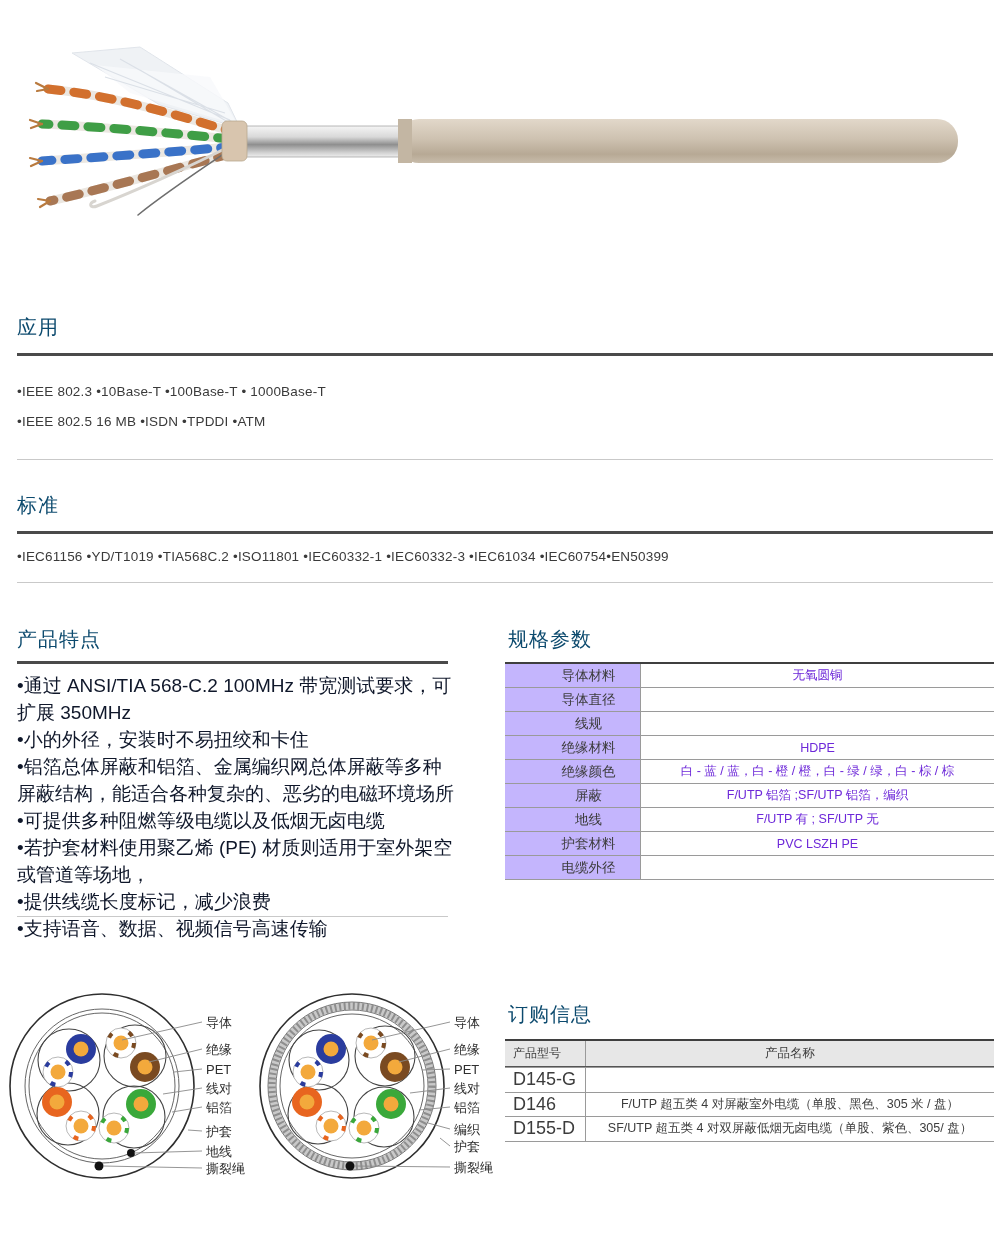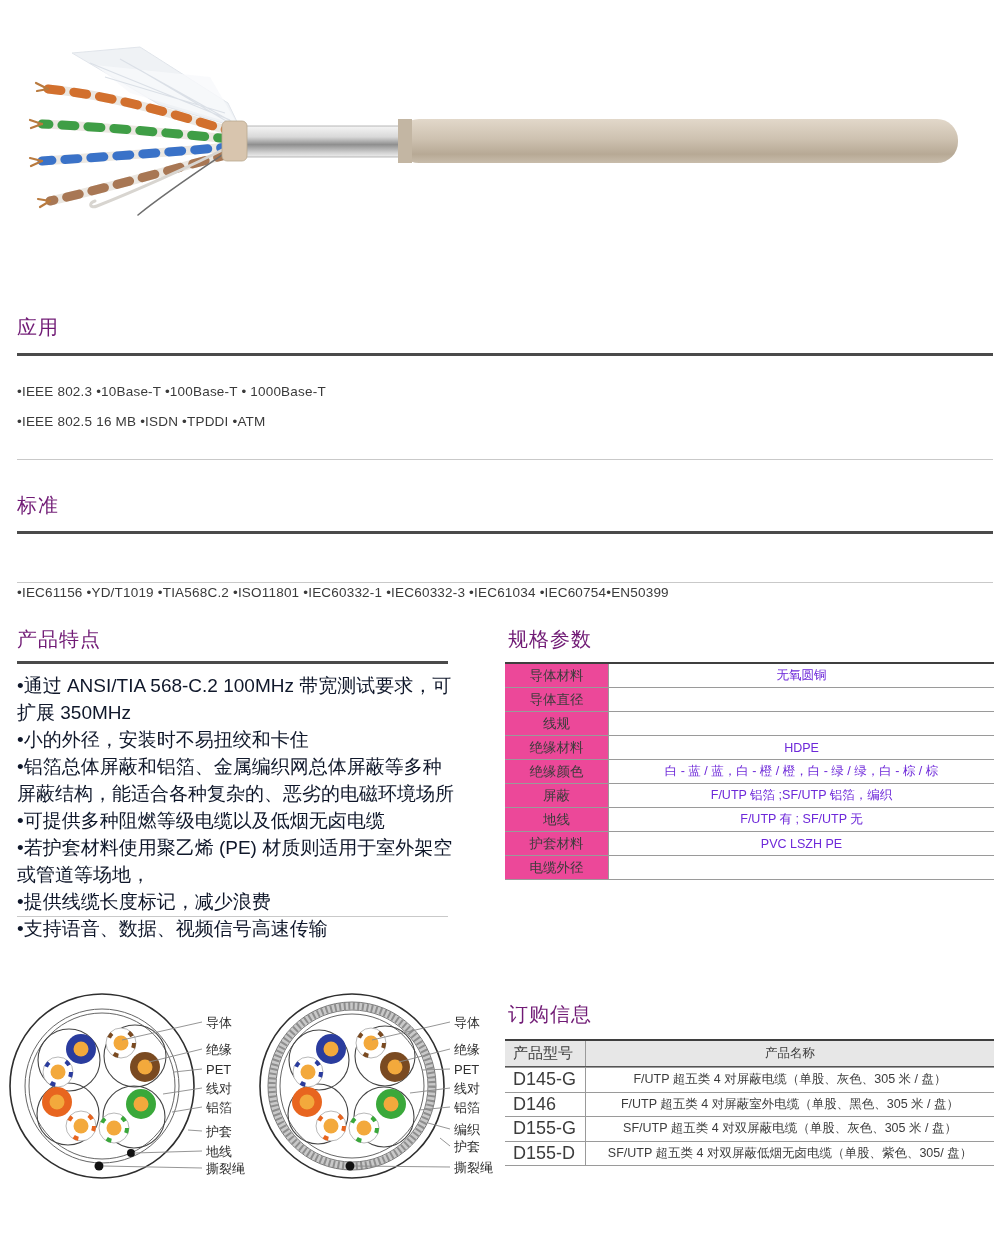--- a/index.html
+++ b/index.html
@@ -1,36 +1,36 @@
 <!DOCTYPE html>
 <html><head>
 <meta charset="utf-8">
 <style>
   html,body{margin:0;padding:0;background:#fff;}
   body{font-family:"Liberation Sans","DejaVu Sans",sans-serif;color:#3c3c3c;}
   .page{position:relative;width:1000px;height:1245px;background:#fff;overflow:hidden;}
   .abs{position:absolute;}
-  .sec-title{font-size:20px;color:#701a75;letter-spacing:1px;}
+  .sec-title{font-size:20px;color:#0c4a6e;letter-spacing:1px;}
   .rule-dark{height:3px;background:#4a4a4a;}
   .rule-light{height:1px;background:#c9c9c9;}
   .bullet-line{font-size:13.5px;color:#3a3a3a;letter-spacing:.2px;white-space:nowrap;}
   .features{width:440px;font-size:19px;line-height:27px;color:#0f172a;}
   .features div{margin:0;}
   
   .spec-table{left:505px;top:662px;width:489px;border-top:2px solid #3f3f3f;border-bottom:1px solid #9a9a9a;}
   .spec-row{display:flex;height:23px;border-top:1px solid #9a9a9a;}
   .spec-row:first-child{border-top:none;}
-  .spec-label{width:103px;background:#ec4899;border-right:1px solid #9a9a9a;display:flex;align-items:center;justify-content:center;font-size:13.5px;color:#3c3c3c;}
+  .spec-label{width:103px;background:#c4b5fd;border-right:1px solid #9a9a9a;display:flex;align-items:center;justify-content:center;font-size:13.5px;color:#3c3c3c;padding-left:32px;}
   .spec-value{flex:1;display:flex;align-items:center;justify-content:center;font-size:12.5px;color:#6d28d9;white-space:nowrap;}
   
   .order-table{left:505px;top:1039px;width:489px;border-top:2px solid #3f3f3f;border-bottom:1px solid #9a9a9a;}
   .order-row{display:flex;height:23.5px;border-top:1px solid #9a9a9a;}
   .order-row.header{height:25px;border-top:none;border-bottom:1px solid #555;background:#e7e7e7;}
   .order-model{width:72px;border-right:1px solid #9a9a9a;display:flex;align-items:center;padding-left:8px;font-size:18px;color:#3c3c3c;}
-  .order-row.header .order-model{background:#e7e7e7;font-size:15px;}
+  .order-row.header .order-model{background:#e7e7e7;font-size:12px;}
   .order-name{flex:1;display:flex;align-items:center;justify-content:center;font-size:12.5px;color:#3c3c3c;white-space:nowrap;}
   .diagram-label{font-size:13px;fill:#2f2f2f;}
   svg text{font-family:"Liberation Sans","DejaVu Sans",sans-serif;}
 </style>
 </head>
 <body>
 
 <div class="page">
 
   <svg class="abs" style="left:0;top:25px;" width="1000" height="245" viewBox="0 0 1000 245">
@@ -94,21 +94,21 @@
   </svg>
 
   <div class="abs sec-title" style="left:17px;top:314px;">应用</div>
   <div class="abs rule-dark" style="left:17px;top:353px;width:976px;"></div>
   <div class="abs bullet-line" style="left:17px;top:384px;">•IEEE 802.3 •10Base-T •100Base-T • 1000Base-T</div>
   <div class="abs bullet-line" style="left:17px;top:414px;">•IEEE 802.5 16 MB •ISDN •TPDDI •ATM</div>
   <div class="abs rule-light" style="left:17px;top:459px;width:976px;"></div>
 
   <div class="abs sec-title" style="left:17px;top:492px;">标准</div>
   <div class="abs rule-dark" style="left:17px;top:531px;width:976px;"></div>
-  <div class="abs bullet-line" style="left:17px;top:549px;margin-top:36px;">•IEC61156 •YD/T1019 •TIA568C.2 •ISO11801 •IEC60332-1 •IEC60332-3 •IEC61034 •IEC60754•EN50399</div>
+  <div class="abs bullet-line" style="left:17px;top:549px;">•IEC61156 •YD/T1019 •TIA568C.2 •ISO11801 •IEC60332-1 •IEC60332-3 •IEC61034 •IEC60754•EN50399</div>
   <div class="abs rule-light" style="left:17px;top:582px;width:976px;"></div>
 
   <div class="abs sec-title" style="left:17px;top:626px;">产品特点</div>
   <div class="abs rule-dark" style="left:17px;top:661px;width:431px;"></div>
   <div class="abs features" style="left:17px;top:672px;">
     <div>•通过 ANSI/TIA 568-C.2 100MHz 带宽测试要求，可扩展 350MHz</div>
     <div>•小的外径，安装时不易扭绞和卡住</div>
     <div>•铝箔总体屏蔽和铝箔、金属编织网总体屏蔽等多种屏蔽结构，能适合各种复杂的、恶劣的电磁环境场所</div>
     <div>•可提供多种阻燃等级电缆以及低烟无卤电缆</div>
     <div>•若护套材料使用聚乙烯 (PE) 材质则适用于室外架空或管道等场地，</div>
@@ -155,29 +155,24 @@
   </div>
 
   <div class="abs sec-title" style="left:508px;top:1001px;">订购信息</div>
   <div class="abs order-table">
     <div class="order-row header">
       <div class="order-model">产品型号</div>
       <div class="order-name">产品名称</div>
     </div>
     <div class="order-row">
         <div class="order-model">D145-G</div>
-        <div class="order-name">F/UTP 超五类 4 对屏蔽电缆（单股、灰色、305 米 / 盘）</div>
       </div>
     <div class="order-row">
         <div class="order-model">D146</div>
         <div class="order-name">F/UTP 超五类 4 对屏蔽室外电缆（单股、黑色、305 米 / 盘）</div>
-      </div>
-    <div class="order-row">
-        <div class="order-model">D155-G</div>
-        <div class="order-name">SF/UTP 超五类 4 对双屏蔽电缆（单股、灰色、305 米 / 盘）</div>
       </div>
     <div class="order-row">
         <div class="order-model">D155-D</div>
         <div class="order-name">SF/UTP 超五类 4 对双屏蔽低烟无卤电缆（单股、紫色、305/ 盘）</div>
       </div>
   </div>
 
   <svg class="abs" style="left:2px;top:990px;" width="250" height="205" viewBox="0 0 250 205">
     <g fill="none" stroke="#2e2e2e">
       <circle cx="100" cy="96" r="92" stroke-width="1.6" fill="#fff"></circle>

